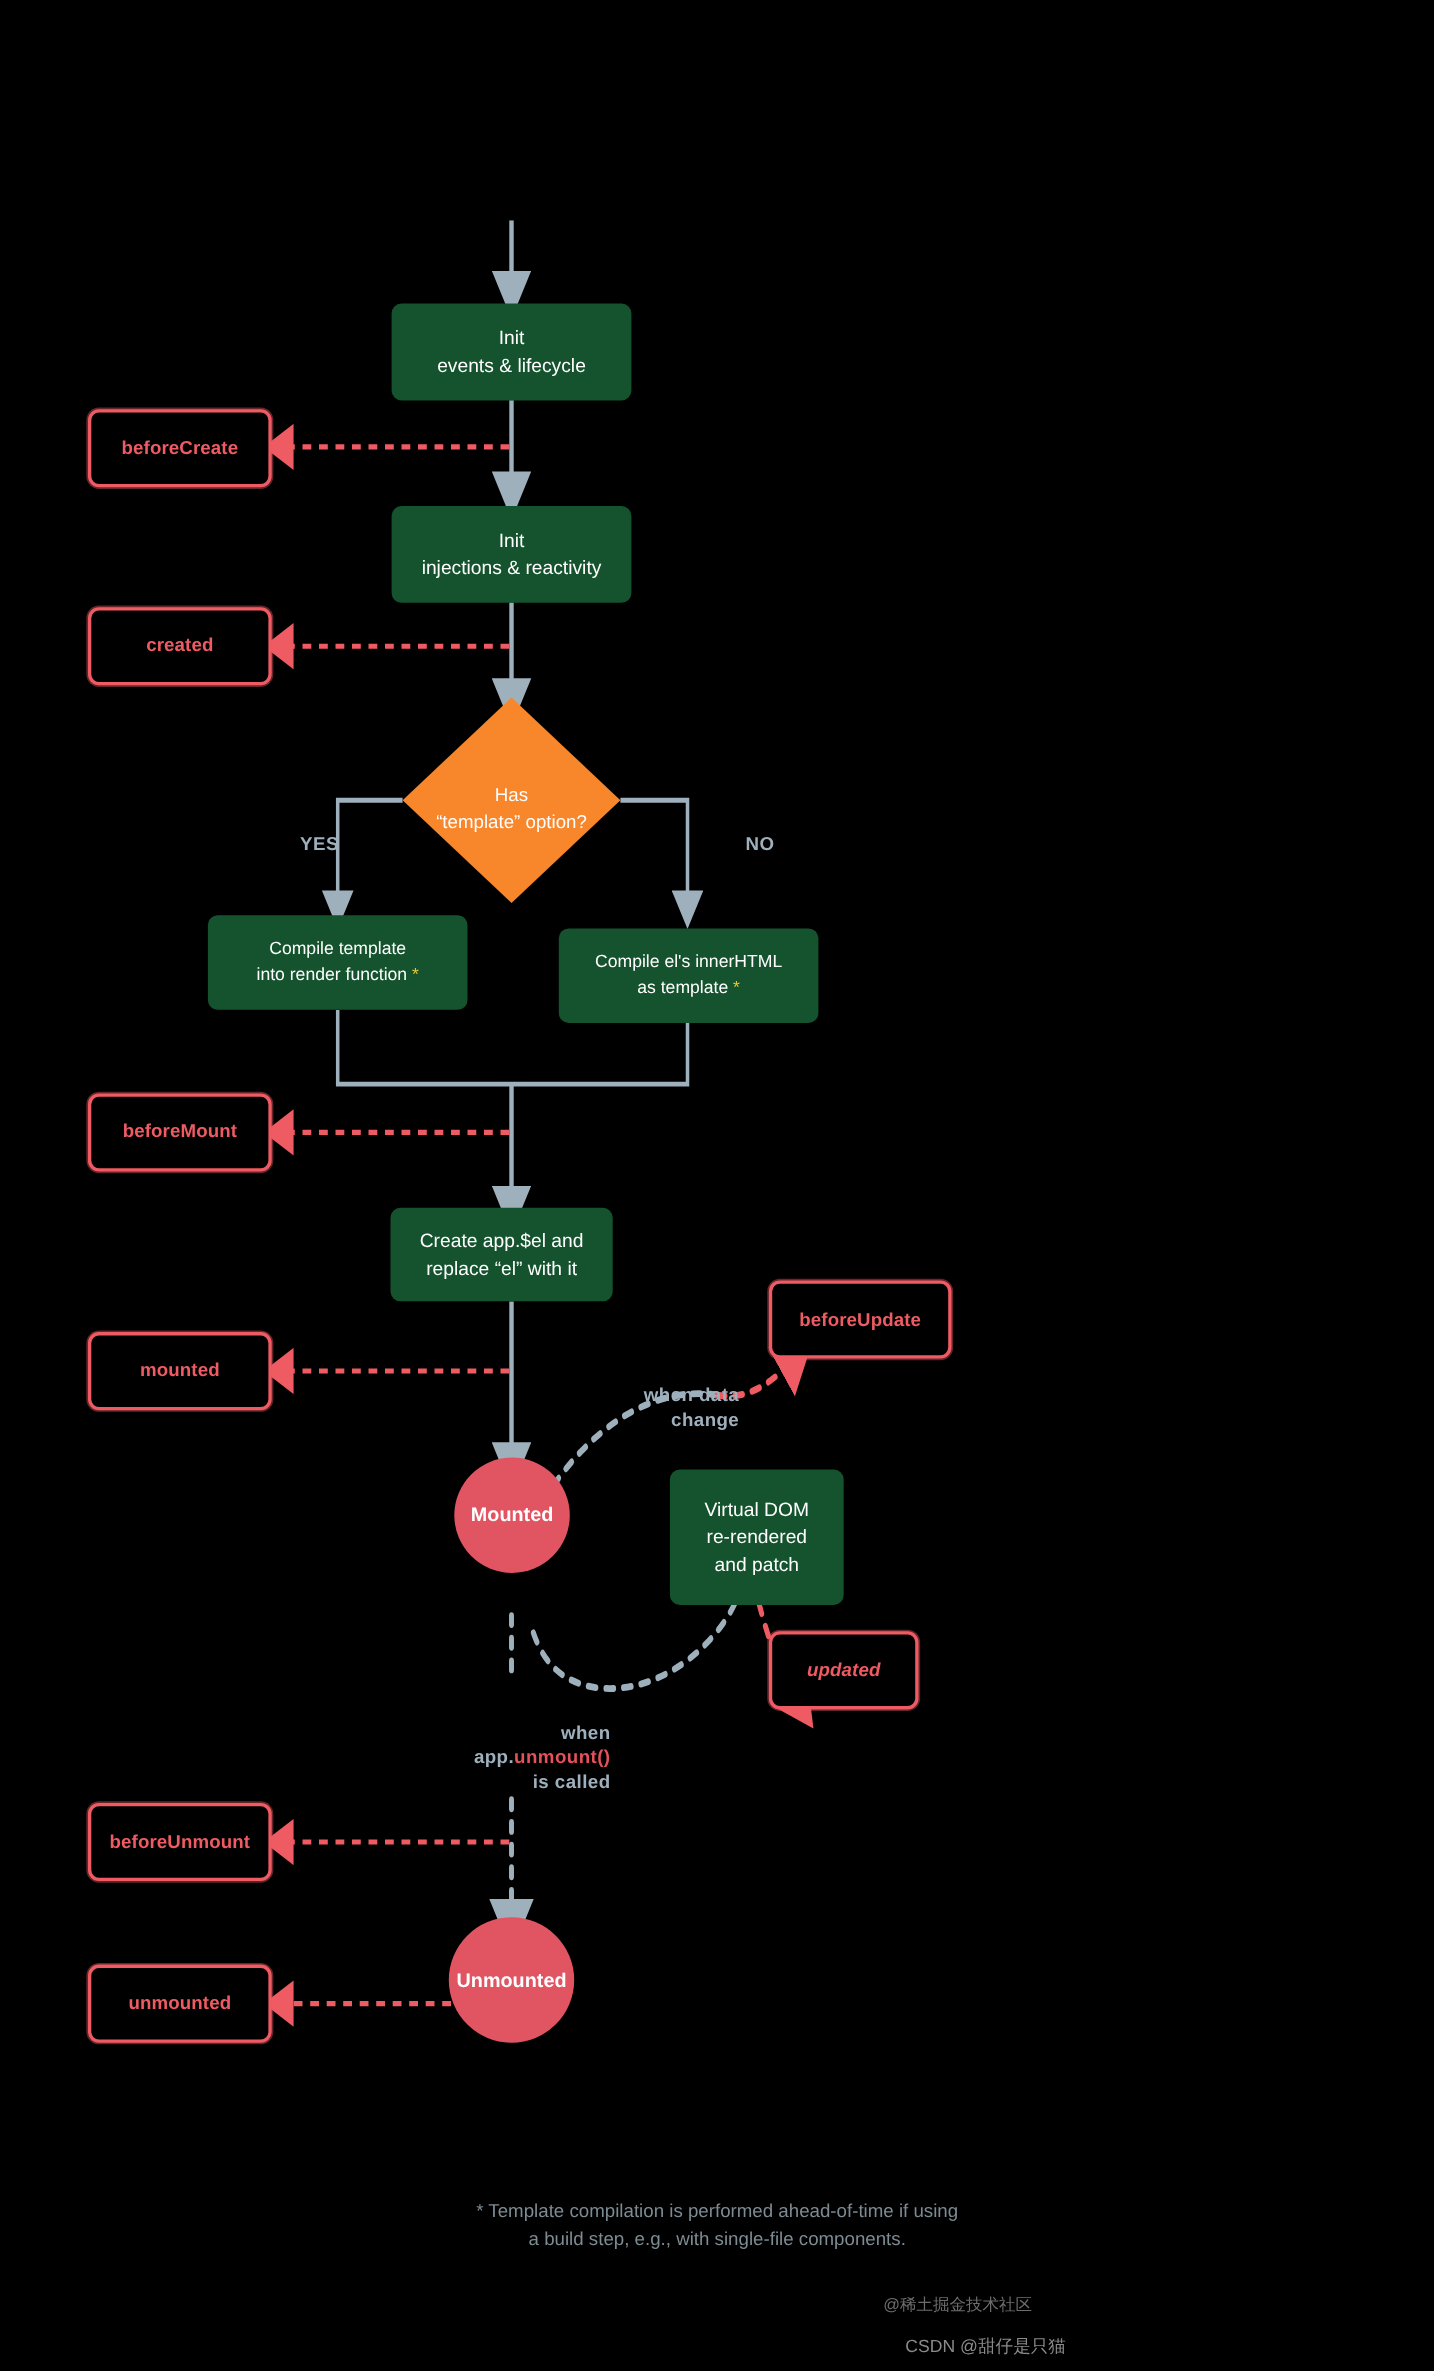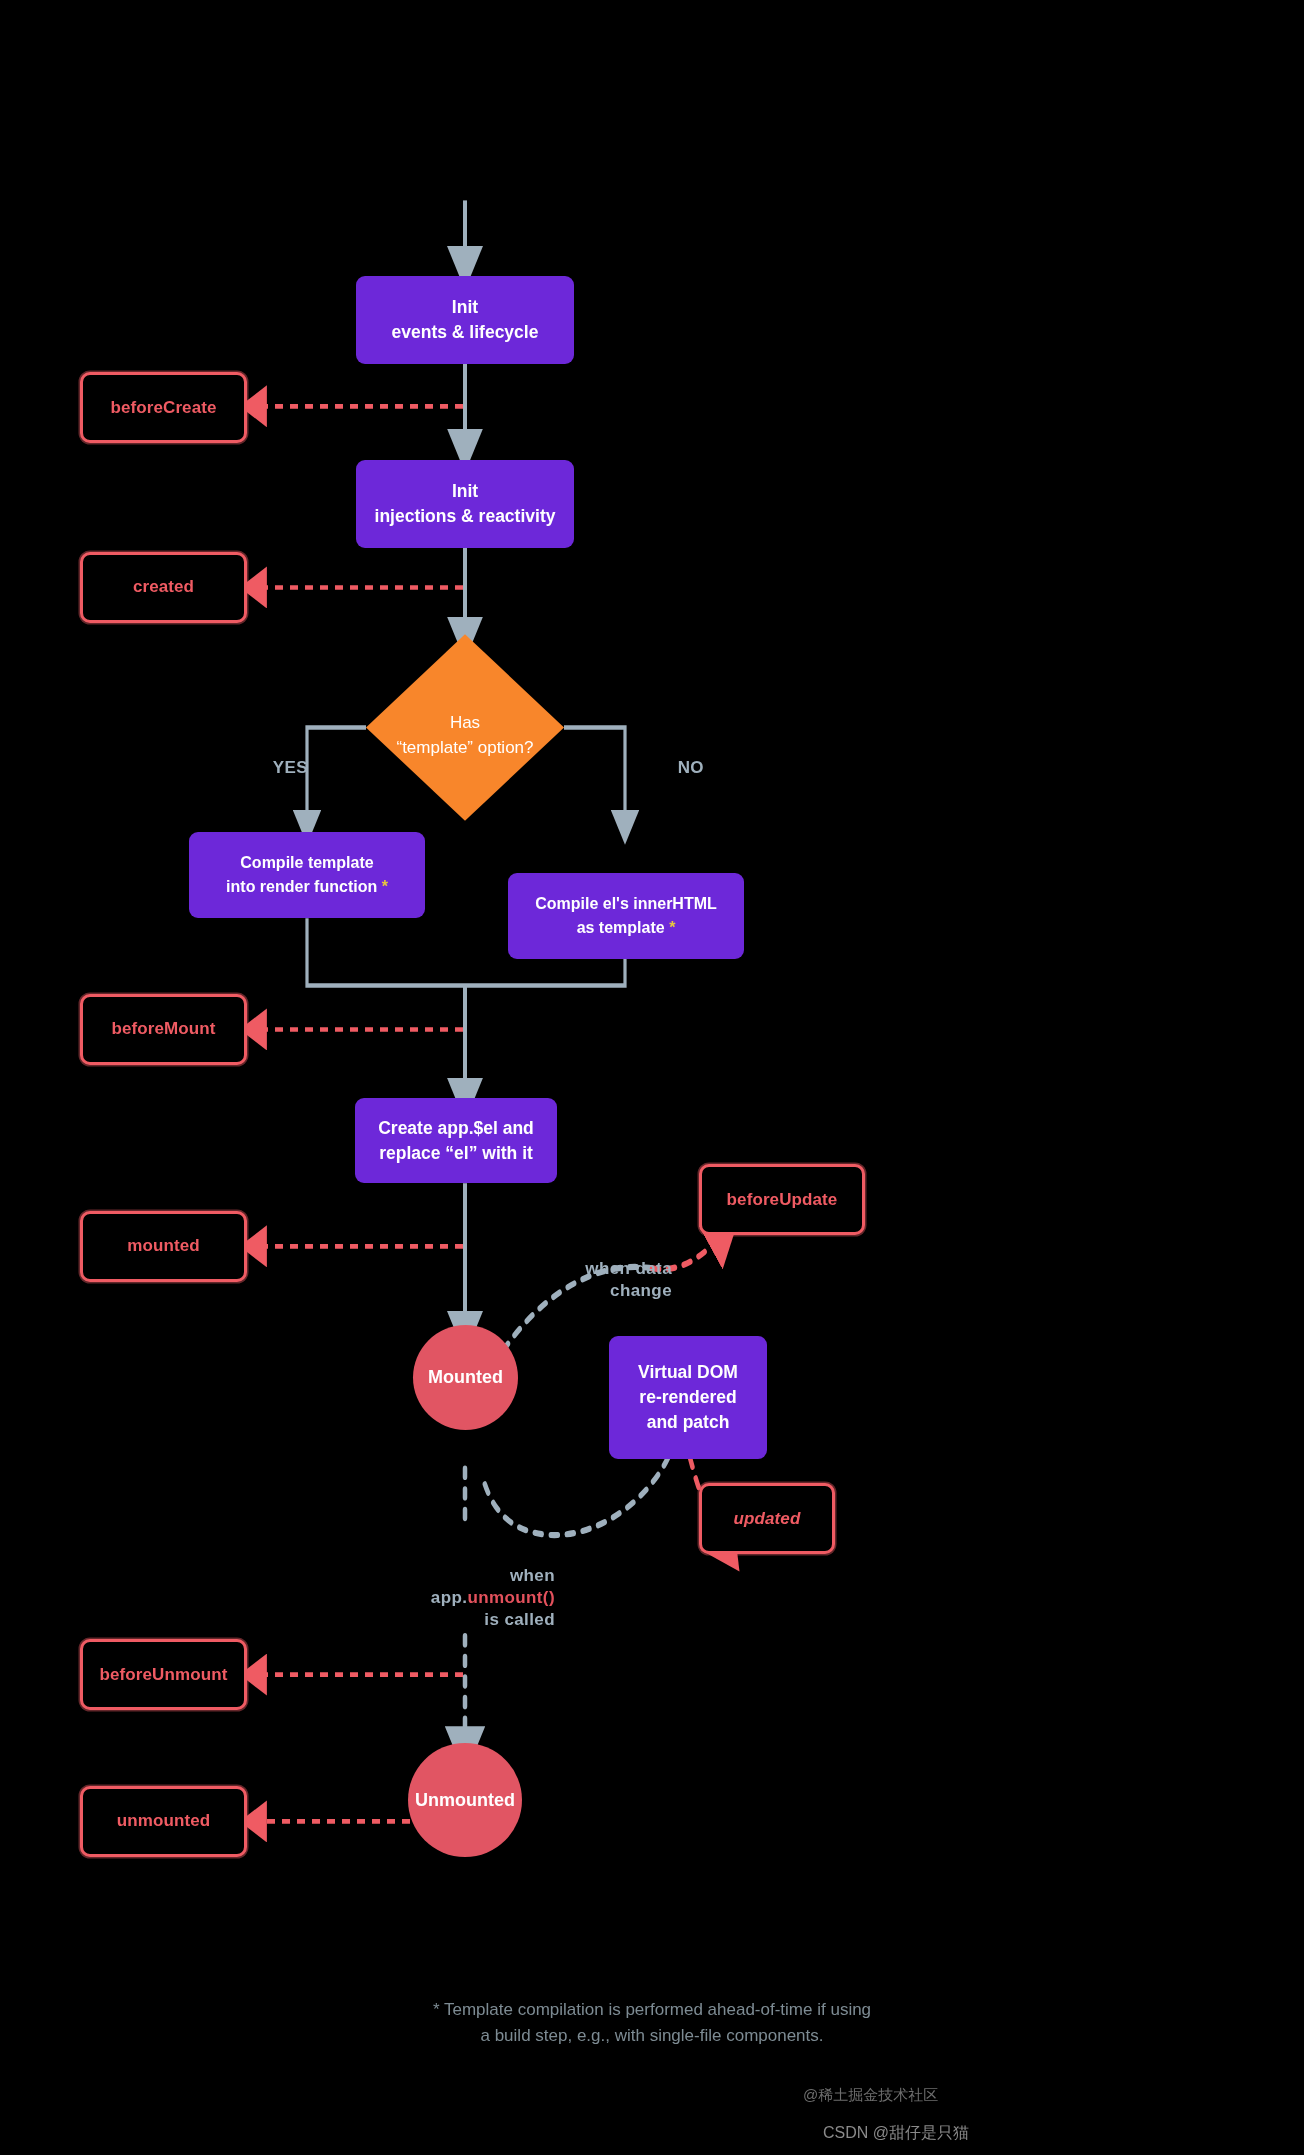--- a/index.html
+++ b/index.html
@@ -42,26 +42,26 @@
     font-weight: bold;
     line-height: 27px;
     letter-spacing: .2px;
   }
   .tk-fn  { color: #f4a9a0; }
   .tk-arg { color: #4ad295; }
   .tk-pl  { color: #ffffff; }
 
   
   .n-green {
-    background: #6d28d9;
+    background: #14532d;
     border-radius: 9px;
     color: #ffffff;
     font-size: 17.5px;
     line-height: 25px;
-    font-weight: 700;
+    font-weight: 400;
   }
   .n-green.small { font-size: 16px; line-height: 24px; }
   .star { color: #e8c93c; }
 
   
   .n-diamond {
     background: transparent;
   }
   .n-diamond .dshape {
     position: absolute;
@@ -251,21 +251,21 @@
   <div class="lbl" style="left: 232px; top: 728.857px; width: 76px; transform: none; transform-origin: center center;">YES</div>
   <div class="lbl" style="left: 628px; top: 728.857px; width: 76px; transform: none; transform-origin: center center;">NO</div>
 
   <div class="node n-green small" style="left: 189px; top: 831.803px; width: 236px; height: 86.4745px; transform: none; transform-origin: center center;">
     <div>
       <div>Compile template</div>
       <div><span>into render function</span> <span class="star">*</span></div>
     </div>
   </div>
 
-  <div class="node n-green small" style="left: 508px; top: 873px; width: 236px; height: 86.4745px; transform: none; transform-origin: center center;">
+  <div class="node n-green small" style="left: 508px; top: 844px; width: 236px; height: 86.4745px; transform: none; transform-origin: center center;">
     <div>
       <div>Compile el's innerHTML</div>
       <div><span>as template</span> <span class="star">*</span></div>
     </div>
   </div>
 
   <div class="node n-green" style="left: 355px; top: 1098.09px; width: 202px; height: 85.1019px; transform: none; transform-origin: center center;">
     <div>
       <div>Create app.$el and</div>
       <div>replace “el” with it</div>

